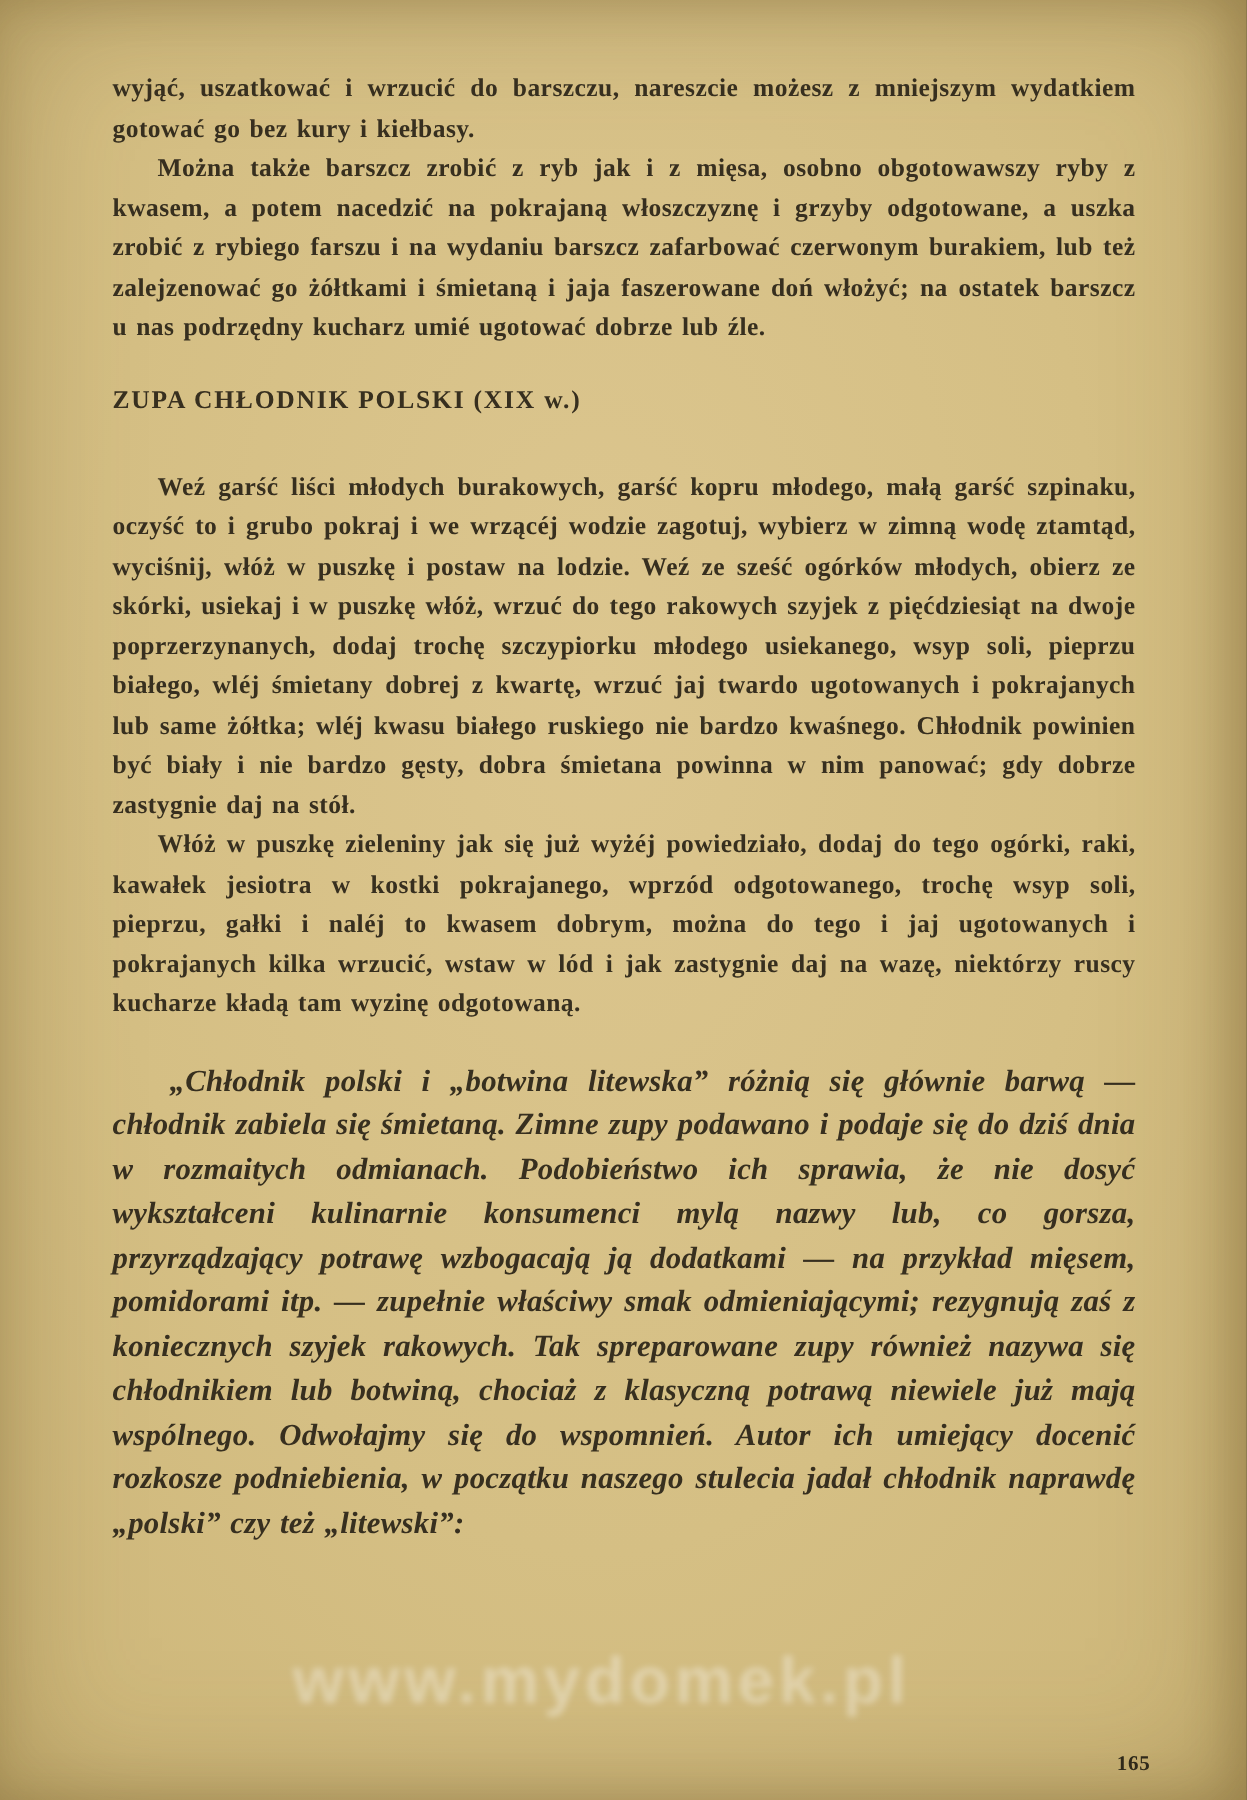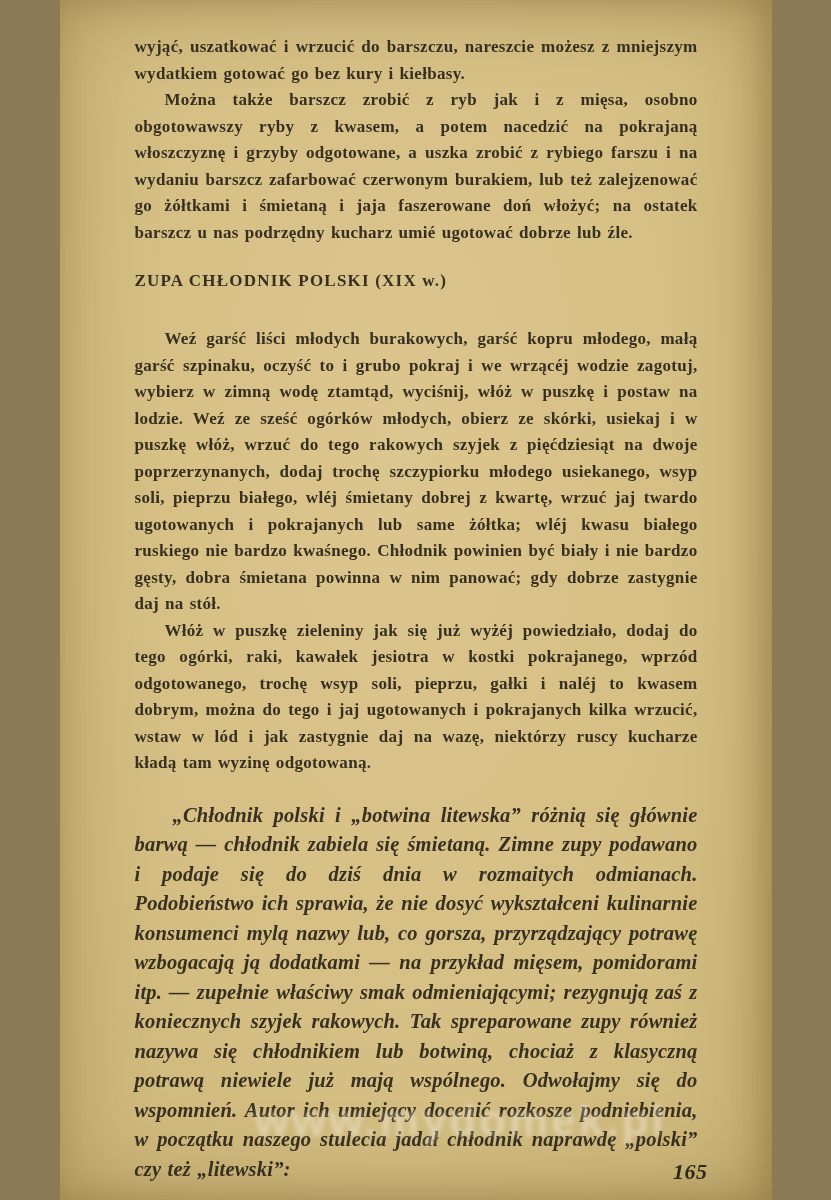--- a/index.html
+++ b/index.html
@@ -1,21 +1,21 @@
 <!DOCTYPE html>
 <html lang="pl"><head>
 <meta charset="utf-8">
 <style>
   html,body { margin:0; padding:0; background:#8a7a55; }
   .page {
     position:relative;
-    width:712px; height:1200px;
+    width:831px; height:1200px;
     box-sizing:border-box;
     margin:0 auto;
-    padding:34px 74px 0 75px;
+    padding:46px 74px 0 75px;
     background: radial-gradient(ellipse at 48% 38%, #dcc68f 0%, #d5bf84 55%, #ccb577 100%);
     box-shadow: inset 0 0 90px rgba(96,74,25,0.35), inset -10px 0 30px rgba(90,68,22,0.25);
     font-family:"Liberation Serif","DejaVu Serif",serif;
     color:#372f1f;
     overflow:hidden;
   }
   .bt {
     margin:0;
     font-size:17px;
     line-height:26.5px;
@@ -52,25 +52,24 @@
     font-weight:bold;
     color:rgba(255,255,255,0.34);
     letter-spacing:3px;
     white-space:nowrap;
     filter:blur(2px);
     pointer-events:none;
   }
   .page-number {
     position:absolute;
     right:64px; bottom:15px;
-    font-size:22px;
+    font-size:14px;
     font-weight:bold;
     letter-spacing:0.5px;
     color:#2f291a;
-    font-style:italic;
   }
 </style>
 </head>
 <body>
 
 <div class="page">
 
   <p class="bt">wyjąć, uszatkować i wrzucić do barszczu, nareszcie możesz z mniejszym wydatkiem gotować go bez kury i kiełbasy.</p>
 
   <p class="bt indent">Można także barszcz zrobić z ryb jak i z mięsa, osobno obgotowawszy ryby z kwasem, a potem nacedzić na pokrajaną włoszczyznę i grzyby odgotowane, a uszka zrobić z rybiego farszu i na wydaniu barszcz zafarbować czerwonym burakiem, lub też zalejzenować go żółtkami i śmietaną i jaja faszerowane doń włożyć; na ostatek barszcz u nas podrzędny kucharz umié ugotować dobrze lub źle.</p>

